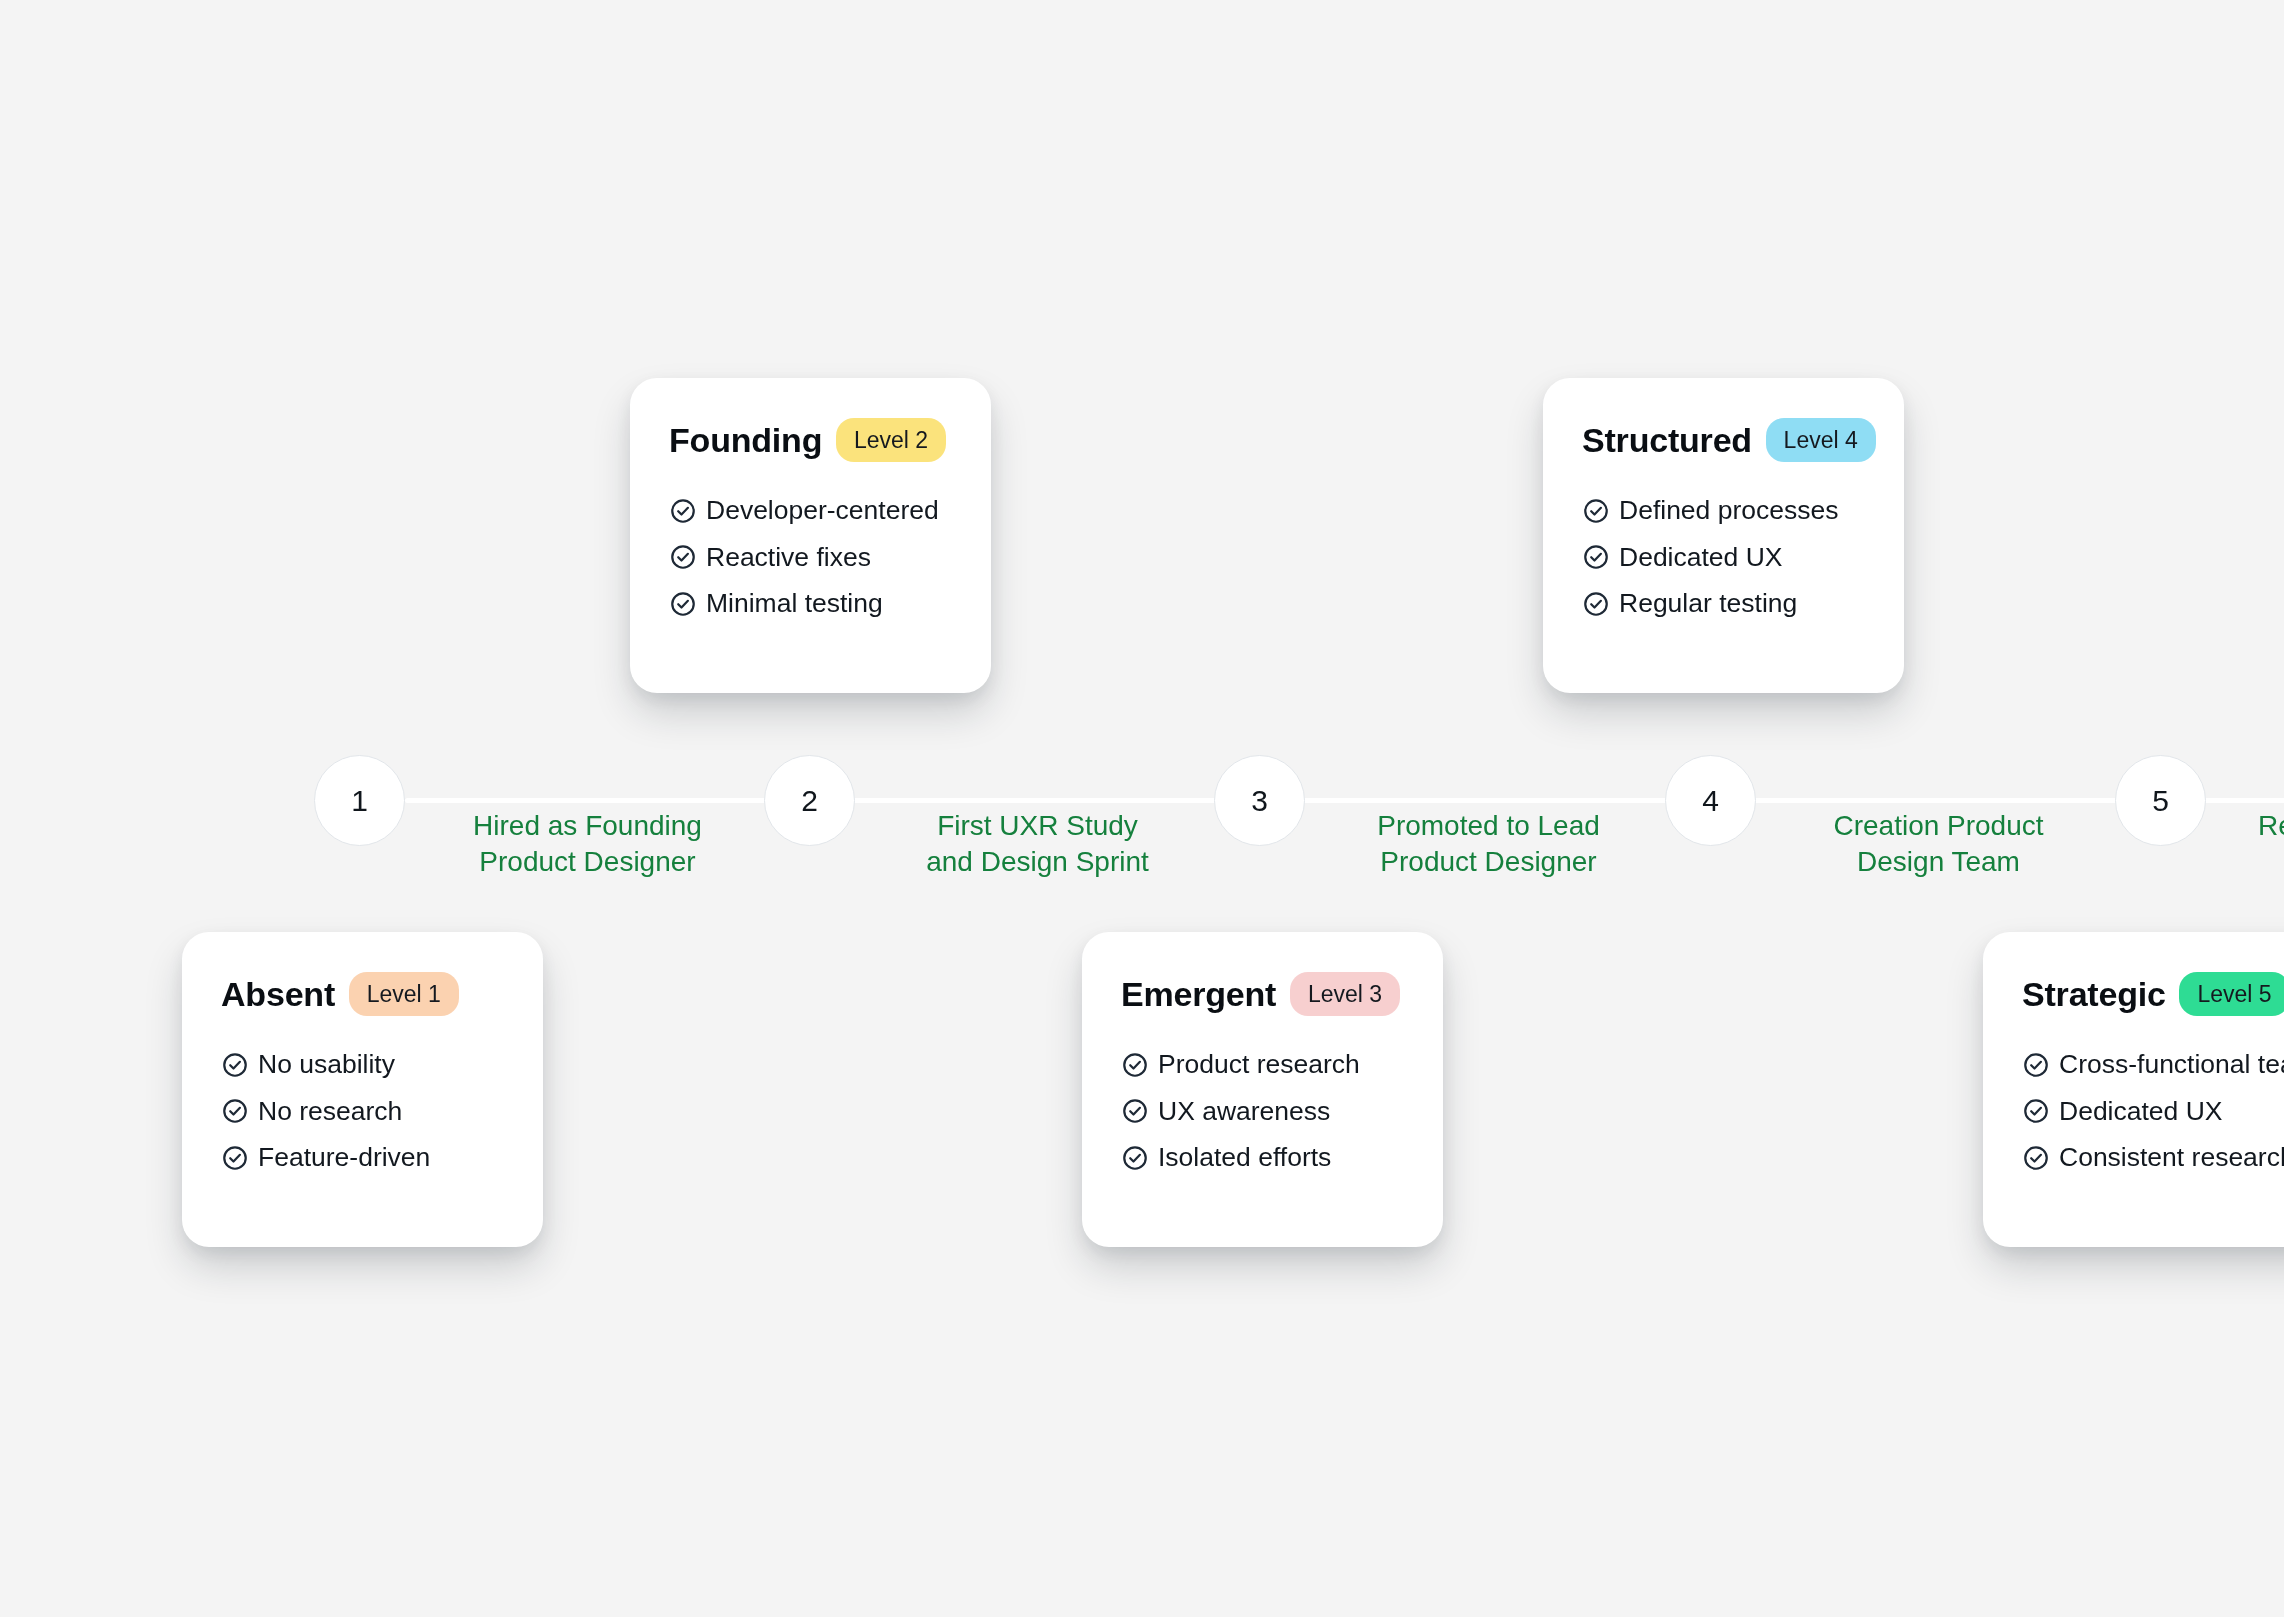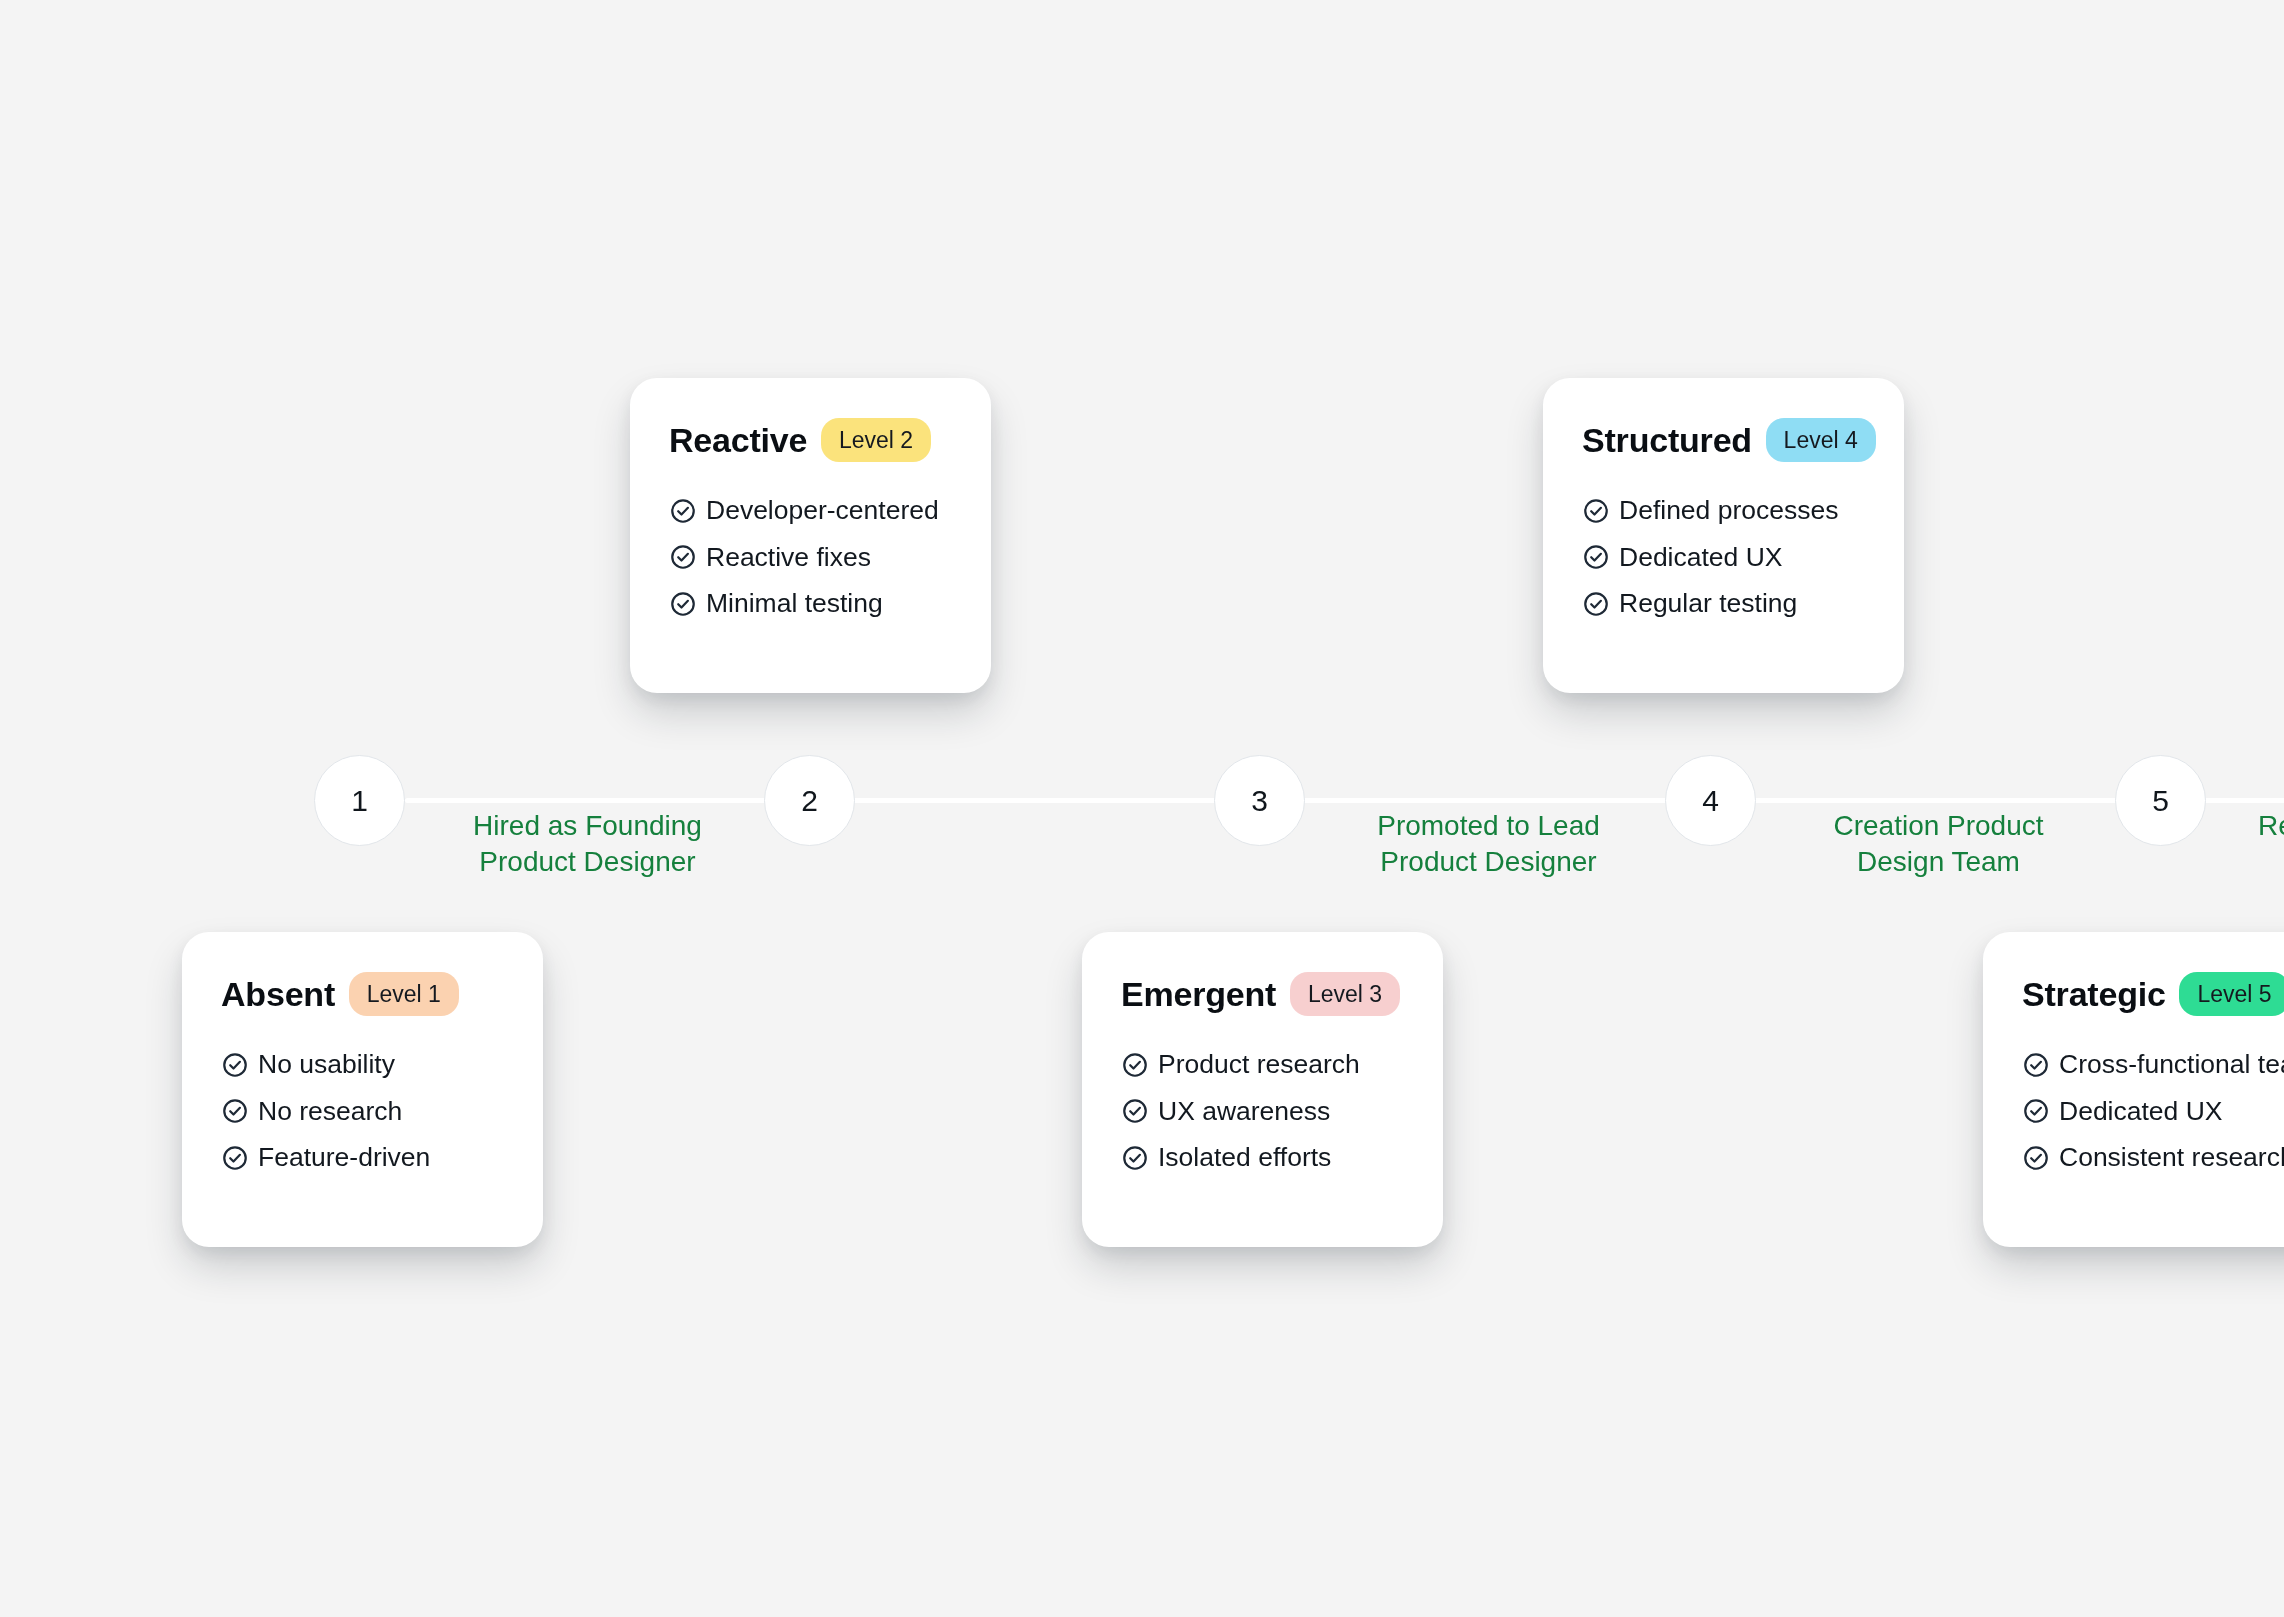--- a/index.html
+++ b/index.html
@@ -117,20 +117,22 @@
   </div>
   <div class="step-node" style="left:1665px; top:755px;">
     <span>4</span>
   </div>
   <div class="step-node" style="left:2115px; top:755px;">
     <span>5</span>
   </div>
 
   <div class="step-label" style="left:416px; top:808px; width:343px;">Hired as Founding
 Product Designer</div>
+  <div class="step-label" style="left:866px; top:808px; width:343px;">First UXR Study
+and Design Sprint</div>
   <div class="step-label" style="left:1317px; top:808px; width:343px;">Promoted to Lead
 Product Designer</div>
   <div class="step-label" style="left:1767px; top:808px; width:343px;">Creation Product
 Design Team</div>
   <div class="step-label" style="left:2217px; top:808px; width:343px;">Released First Kwit’s
 Vertical</div>
 
   <div class="card" style="left:182px; top:932px;">
     <div class="card-head">
       <div class="card-title">Absent</div>
@@ -156,21 +158,21 @@
           <circle cx="12" cy="12" r="9.2" stroke="#1E2936" stroke-width="1.9"></circle>
           <path d="M7.9 12.2 L10.7 15 L16.2 9.3" stroke="#1E2936" stroke-width="1.9" stroke-linecap="round" stroke-linejoin="round"></path>
         </svg>
         <div class="bullet-text">Feature-driven</div>
       </div>
     </div>
   </div>
 
   <div class="card" style="left:630px; top:378px;">
     <div class="card-head">
-      <div class="card-title">Reactive</div>
+      <div class="card-title">Founding</div>
       <div class="level-pill" style="background: rgb(251, 227, 124);">Level 2</div>
     </div>
     <div class="bullets">
       <div class="bullet">
         <svg class="check-icon" viewBox="0 0 24 24" fill="none">
           <circle cx="12" cy="12" r="9.2" stroke="#1E2936" stroke-width="1.9"></circle>
           <path d="M7.9 12.2 L10.7 15 L16.2 9.3" stroke="#1E2936" stroke-width="1.9" stroke-linecap="round" stroke-linejoin="round"></path>
         </svg>
         <div class="bullet-text">Developer-centered</div>
       </div>

